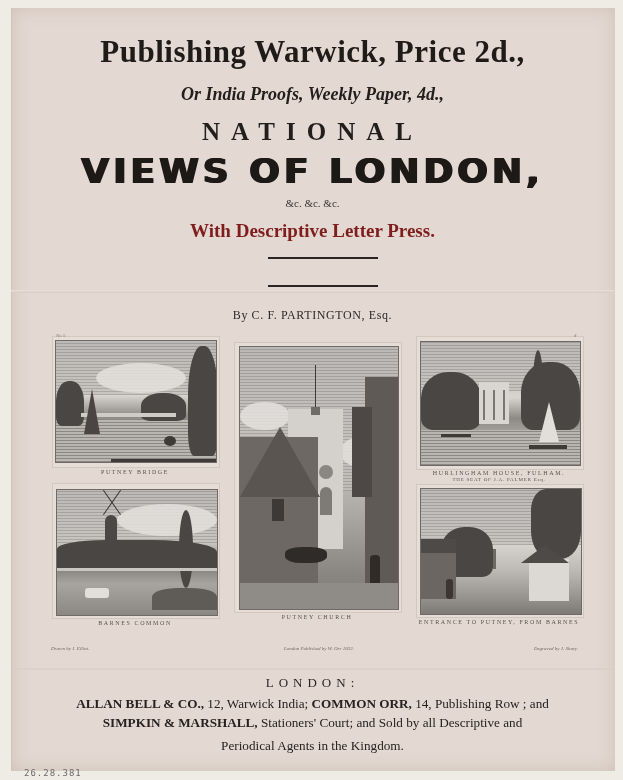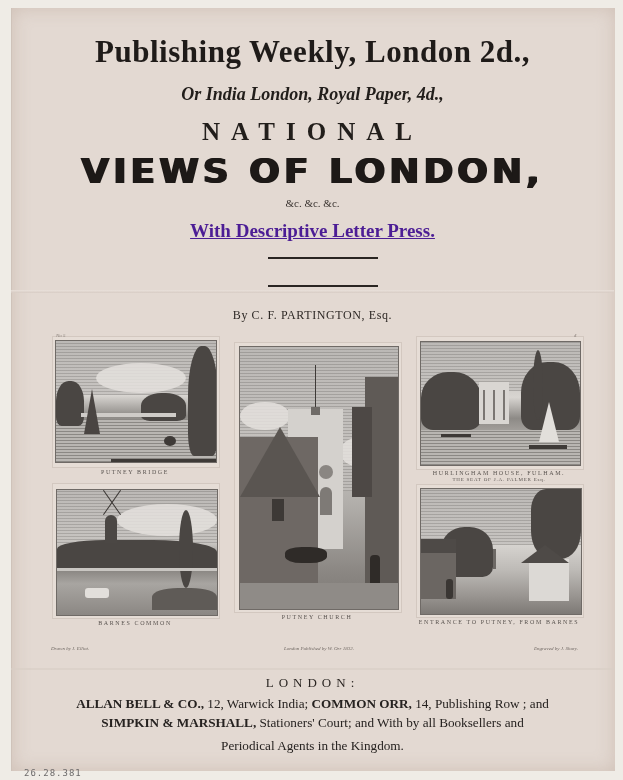--- a/index.html
+++ b/index.html
@@ -24,21 +24,21 @@
       position: absolute; left: 11px; top: 668px; width: 603px; height: 2px;
       background: #d9cec6; opacity: 0.7;
     }
     .hdr { position: absolute; left: 11px; width: 603px; text-align: center; }
     .l1 { top: 34px; font-size: 31px; font-weight: bold; letter-spacing: 0.5px; color: #1f1b19; }
     .l2 { top: 84px; font-size: 18px; font-weight: bold; font-style: italic; color: #221e1b; }
     .l3 { top: 118px; font-size: 25px; font-weight: bold; letter-spacing: 11px; color: #221e1b; }
     .l4 { top: 151px; font-size: 36px; font-weight: 900; letter-spacing: 4px; color: #1d1917;
           font-family: "DejaVu Sans", sans-serif; transform: scaleY(0.95); text-shadow: 1px 0 0 #1d1917, -1px 0 0 #1d1917; }
     .l5 { top: 197px; font-size: 11px; color: #3a3430; }
-    .l6 { top: 220px; font-size: 19px; font-weight: bold; color: #4c1d95; text-decoration: underline; }
+    .l6 { top: 220px; font-size: 19px; font-weight: bold; color: #7f1d1d; }
     .rule { position: absolute; height: 2px; background: #2a2522; }
     .l7 { top: 264px; font-size: 12px; letter-spacing: 0.6px; color: #2d2825; margin-top: 44px; }
 
     .plate {
       position: absolute; background: #e6ddd6; border: 1px solid #d3c8c0;
     }
     .pic {
       position: absolute; overflow: hidden;
       border: 1px solid #6f6a66;
       background: linear-gradient(#a9a6a3 0%, #c9c6c2 30%, #d8d5d1 45%, #8d8a86 62%, #b3afab 80%, #6e6a66 100%);
@@ -64,22 +64,22 @@
     .accession { position:absolute; left: 24px; top: 768px; font-size: 9px; color:#6c6a6a;
       font-family: "DejaVu Sans Mono", monospace; letter-spacing: 1px; }
   </style>
 </head>
 <body>
 
 <div class="sheet"></div>
 <div class="fold"></div>
 <div class="fold2"></div>
 
-<div class="hdr l1">Publishing Weekly, London 2d.,</div>
-<div class="hdr l2">Or India London, Royal Paper, 4d.,</div>
+<div class="hdr l1">Publishing Warwick, Price 2d.,</div>
+<div class="hdr l2">Or India Proofs, Weekly Paper, 4d.,</div>
 <div class="hdr l3">NATIONAL</div>
 <div class="hdr l4">VIEWS OF LONDON,</div>
 <div class="hdr l5">&amp;c. &amp;c. &amp;c.</div>
 <div class="hdr l6">With Descriptive Letter Press.</div>
 <div class="rule" style="left:268px; top:257px; width:110px;"></div>
 <div class="hdr l7">By C. F. PARTINGTON, Esq.</div>
 <div class="rule" style="left:268px; top:285px; width:110px;"></div>
 
 <div class="plate" style="left:52px; top:336px; width:166px; height:130px;">
   <div class="pic" style="left:2px; top:3px; width:160px; height:121px;">
@@ -173,17 +173,17 @@
 
 <div class="credit" style="left:51px;">Drawn by J. Elliot.</div>
 <div class="credit" style="left:284px;">London Published by W. Orr 1832.</div>
 <div class="credit" style="left:534px;">Engraved by J. Shury.</div>
 
 <div class="hdr london">LONDON:</div>
 <div class="pub" style="top:694px;">
   <b>ALLAN BELL &amp; CO.,</b><span> 12, Warwick India; </span><b>COMMON ORR,</b><span> 14, Publishing Row ; and</span>
 </div>
 <div class="pub" style="top:713px;">
-  <b>SIMPKIN &amp; MARSHALL,</b><span> Stationers' Court; and With by all Booksellers and</span>
+  <b>SIMPKIN &amp; MARSHALL,</b><span> Stationers' Court; and Sold by all Descriptive and</span>
 </div>
 <div class="pub" style="top:736px;">Periodical Agents in the Kingdom.</div>
 
 <div class="accession">26.28.381</div>
 
 </body></html>

